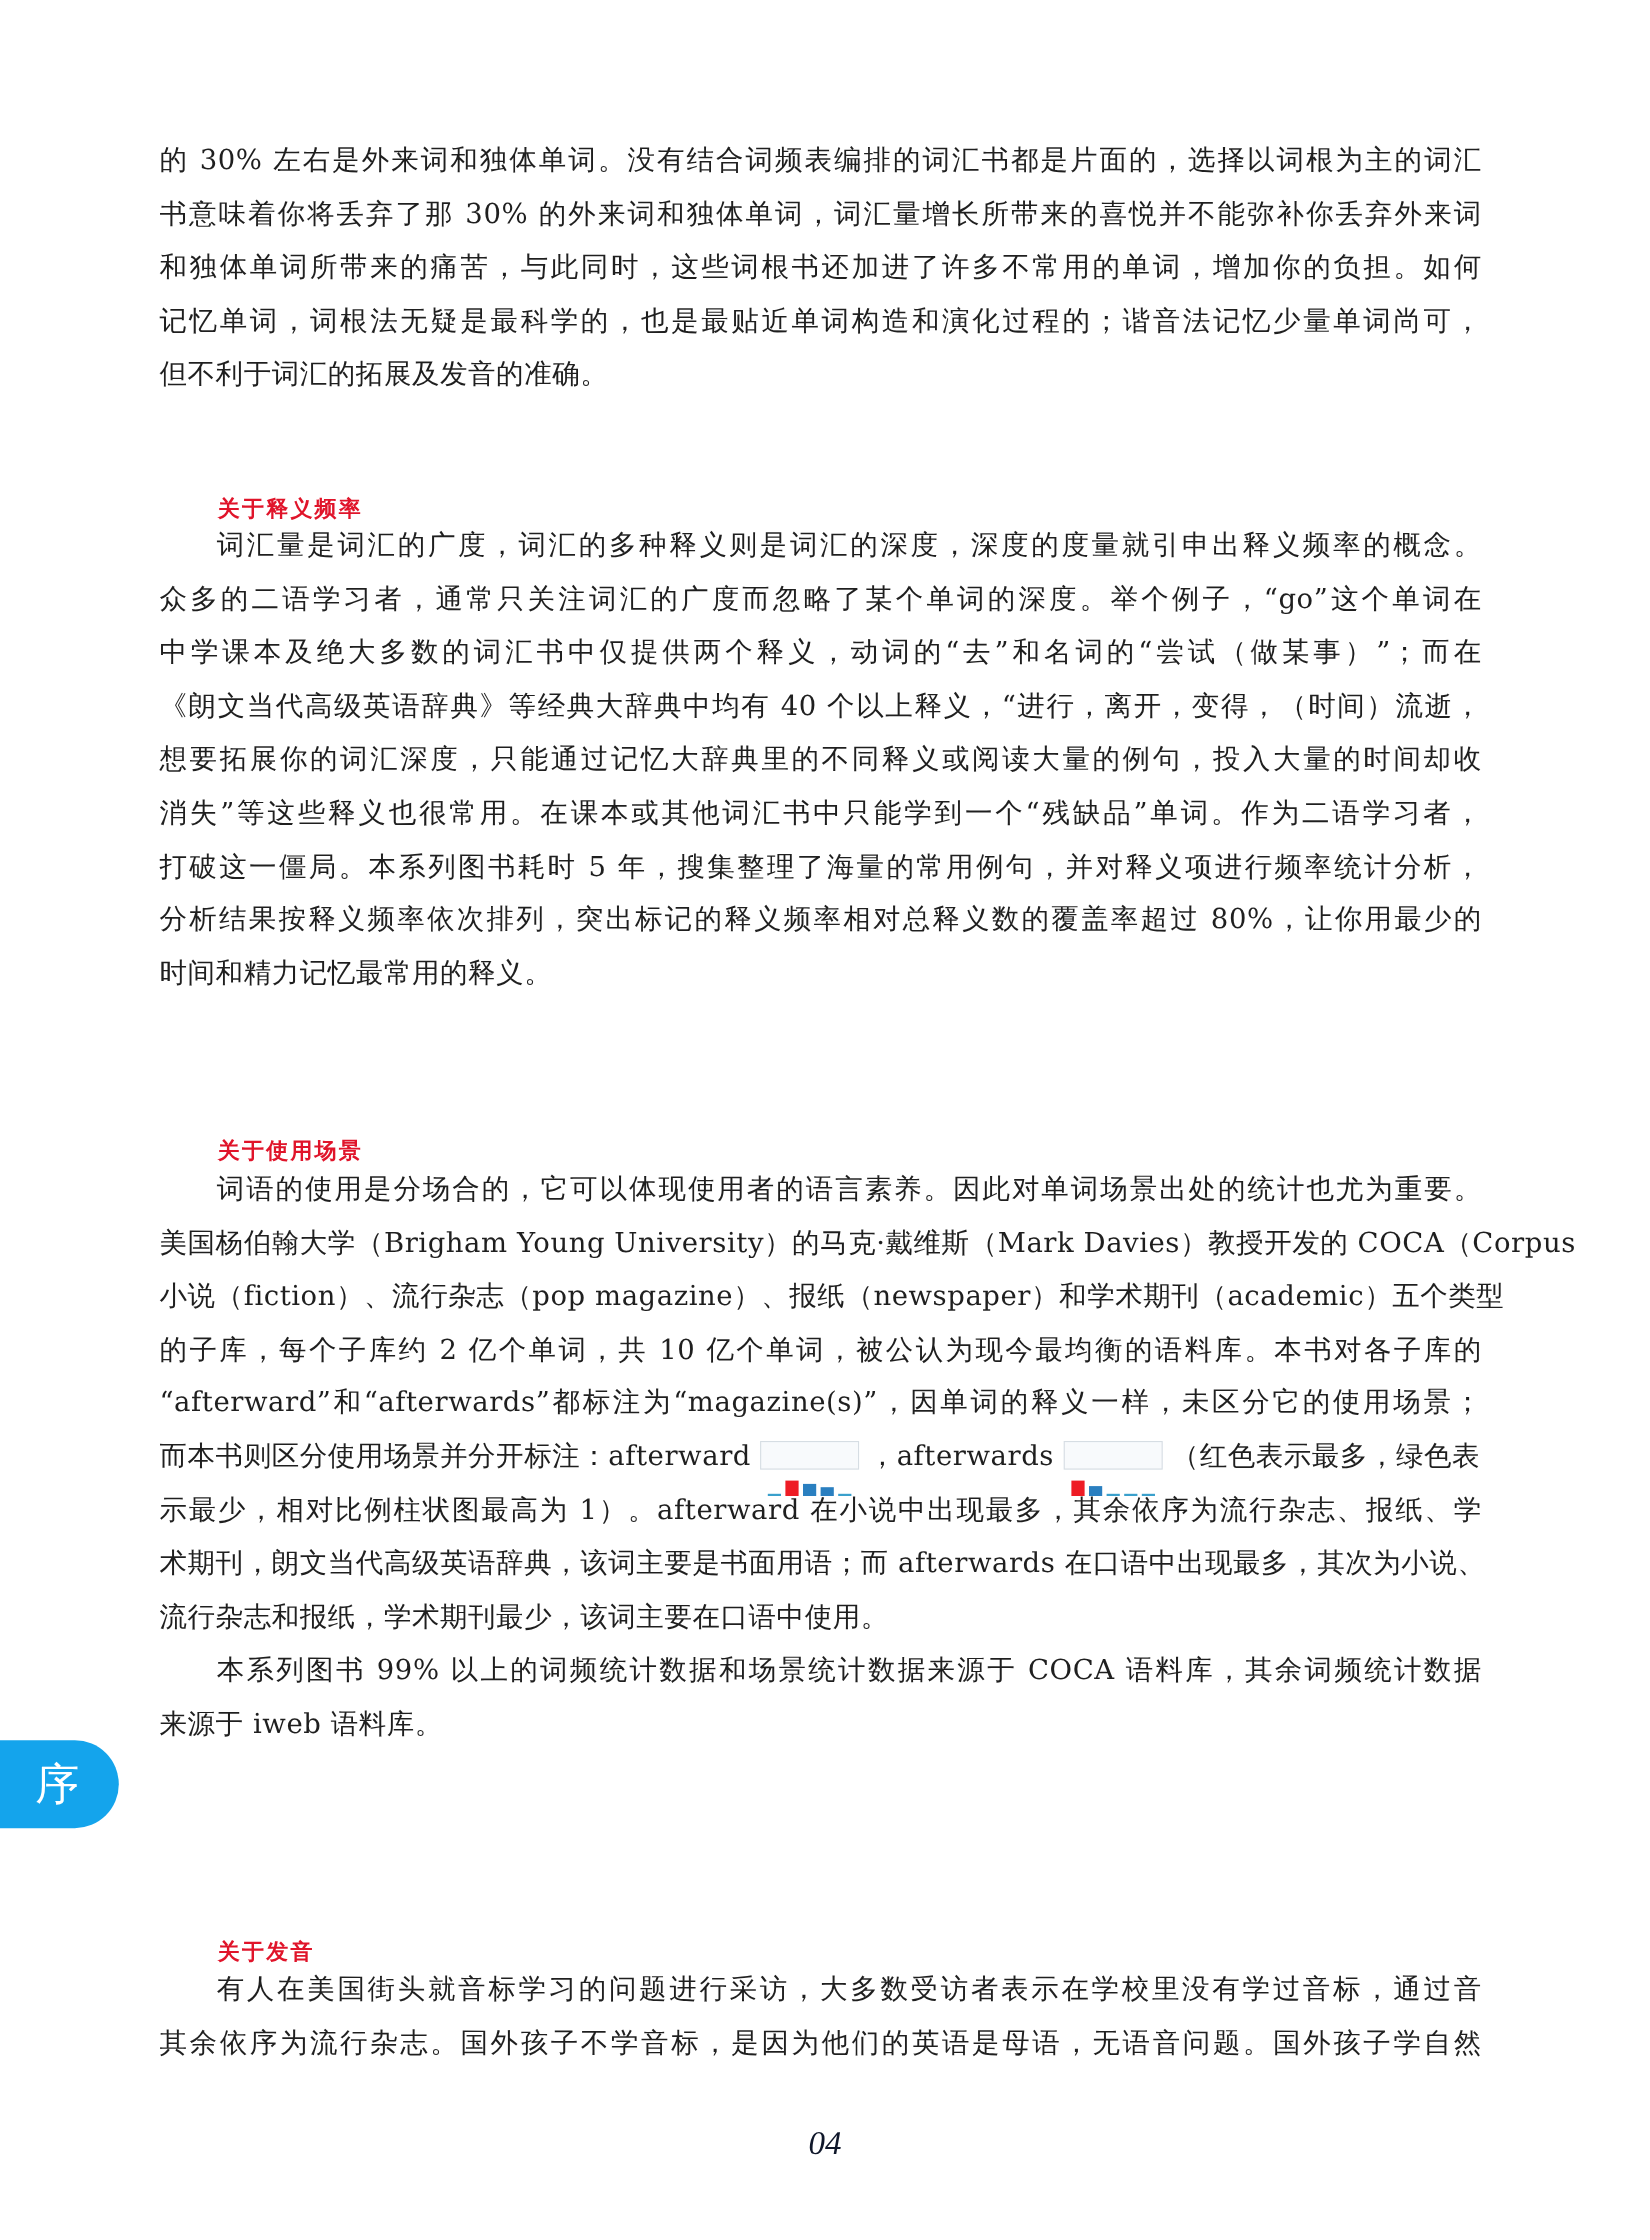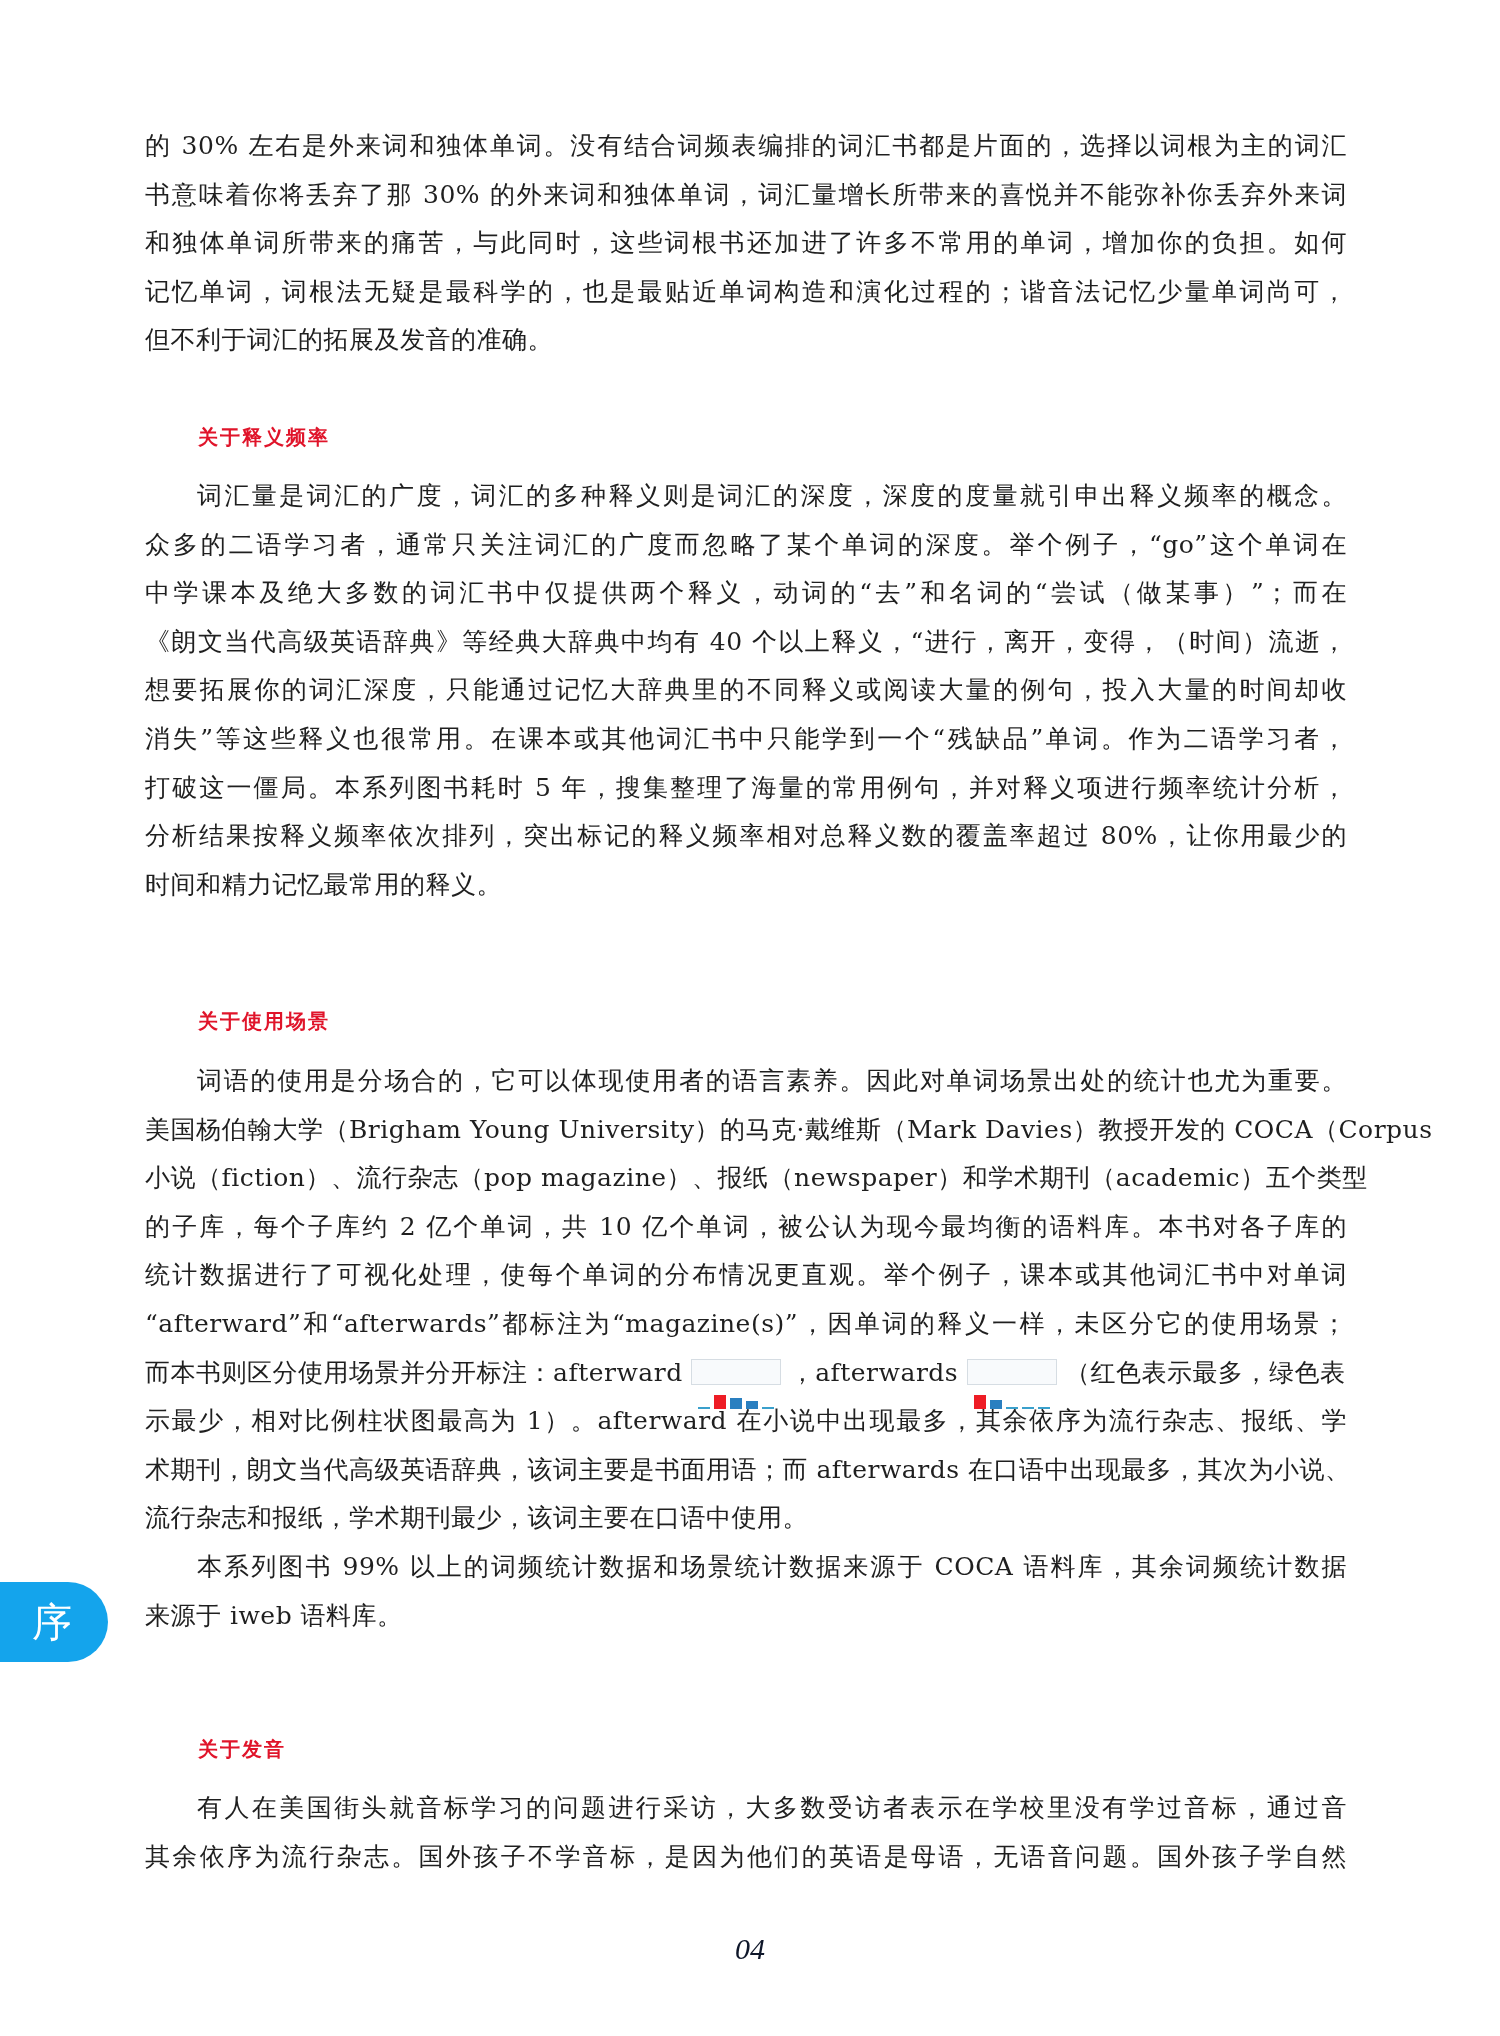--- a/index.html
+++ b/index.html
@@ -5,21 +5,21 @@
   html, body { margin: 0; padding: 0; background: #ffffff; }
   body { width: 1500px; height: 2036px; position: relative; overflow: hidden;
          font-family: "DejaVu Serif", "Liberation Serif", serif; color: #1f1f1f; }
   .page { position: absolute; left: 0; top: 0; width: 1500px; height: 2036px; }
   .block { position: absolute; left: 145px; width: 1202px; }
   .line { height: 48.6px; line-height: 48.6px; font-size: 25px; white-space: nowrap;
           text-align: justify; text-align-last: justify; letter-spacing: 0.5px; }
   .line.last { text-align-last: left; }
   .indent { padding-left: 52px; }
   .heading { position: absolute; left: 198px; font-family: Liberation Sans, sans-serif;
-             font-weight: bold; color: #e0142a; font-size: 20px; letter-spacing: 2px; }
+             font-weight: bold; color: #e0142a; font-size: 20px; letter-spacing: 2px; margin-top: 25px; }
   .chart { display: inline-block; vertical-align: middle; height: 24px; padding: 0 4px;
            border: 1px solid #d6dde3; background: #f8fafc; position: relative; top: -2px; }
   .chart .bar { display: inline-block; width: 12px; margin: 0 2px; vertical-align: bottom; }
   .side-tab { position: absolute; left: 0; top: 1582px; width: 108px; height: 80px;
               background: #14a4ec; border-radius: 0 40px 40px 0;
               color: #ffffff; font-family: "DejaVu Sans", "Liberation Sans", sans-serif;
               font-size: 40px; line-height: 80px; text-align: center; padding-right: 4px; box-sizing: border-box; }
   .page-num { position: absolute; left: 0; width: 1500px; top: 1932px; text-align: center;
               font-family: "Liberation Serif", "DejaVu Serif", serif; font-style: italic;
               font-size: 30px; color: #0f172a; }
@@ -49,21 +49,20 @@
     <div class="line">分析结果按释义频率依次排列，突出标记的释义频率相对总释义数的覆盖率超过 80%，让你用最少的</div>
     <div class="line last">时间和精力记忆最常用的释义。</div>
   </div>
 
   <div class="heading" style="top:1008px">关于使用场景</div>
   <div class="block" style="top:1057px">
     <div class="line indent">词语的使用是分场合的，它可以体现使用者的语言素养。因此对单词场景出处的统计也尤为重要。</div>
     <div class="line">美国杨伯翰大学（Brigham Young University）的马克·戴维斯（Mark Davies）教授开发的 COCA（Corpus</div>
     <div class="line">小说（fiction）、流行杂志（pop magazine）、报纸（newspaper）和学术期刊（academic）五个类型</div>
     <div class="line">的子库，每个子库约 2 亿个单词，共 10 亿个单词，被公认为现今最均衡的语料库。本书对各子库的</div>
-    <div class="line">统计数据进行了可视化处理，使每个单词的分布情况更直观。举个例子，课本或其他词汇书中对单词</div>
     <div class="line">“afterward”和“afterwards”都标注为“magazine(s)”，因单词的释义一样，未区分它的使用场景；</div>
     <div class="line" style="text-align-last:left;">
       <span>而本书则区分使用场景并分开标注：afterward</span>
       <span class="chart">
         <span class="bar" style="height:2px;background:#3aa0cc;"></span><span class="bar" style="height:14px;background:#ee1c25;"></span><span class="bar" style="height:11px;background:#2a7fc0;"></span><span class="bar" style="height:8px;background:#2a7fc0;"></span><span class="bar" style="height:2px;background:#3aa0cc;"></span>
       </span>
       <span>，afterwards</span>
       <span class="chart">
         <span class="bar" style="height:14px;background:#ee1c25;"></span><span class="bar" style="height:9px;background:#2a7fc0;"></span><span class="bar" style="height:2px;background:#3aa0cc;"></span><span class="bar" style="height:2px;background:#3aa0cc;"></span><span class="bar" style="height:2px;background:#3aa0cc;"></span>
       </span>

